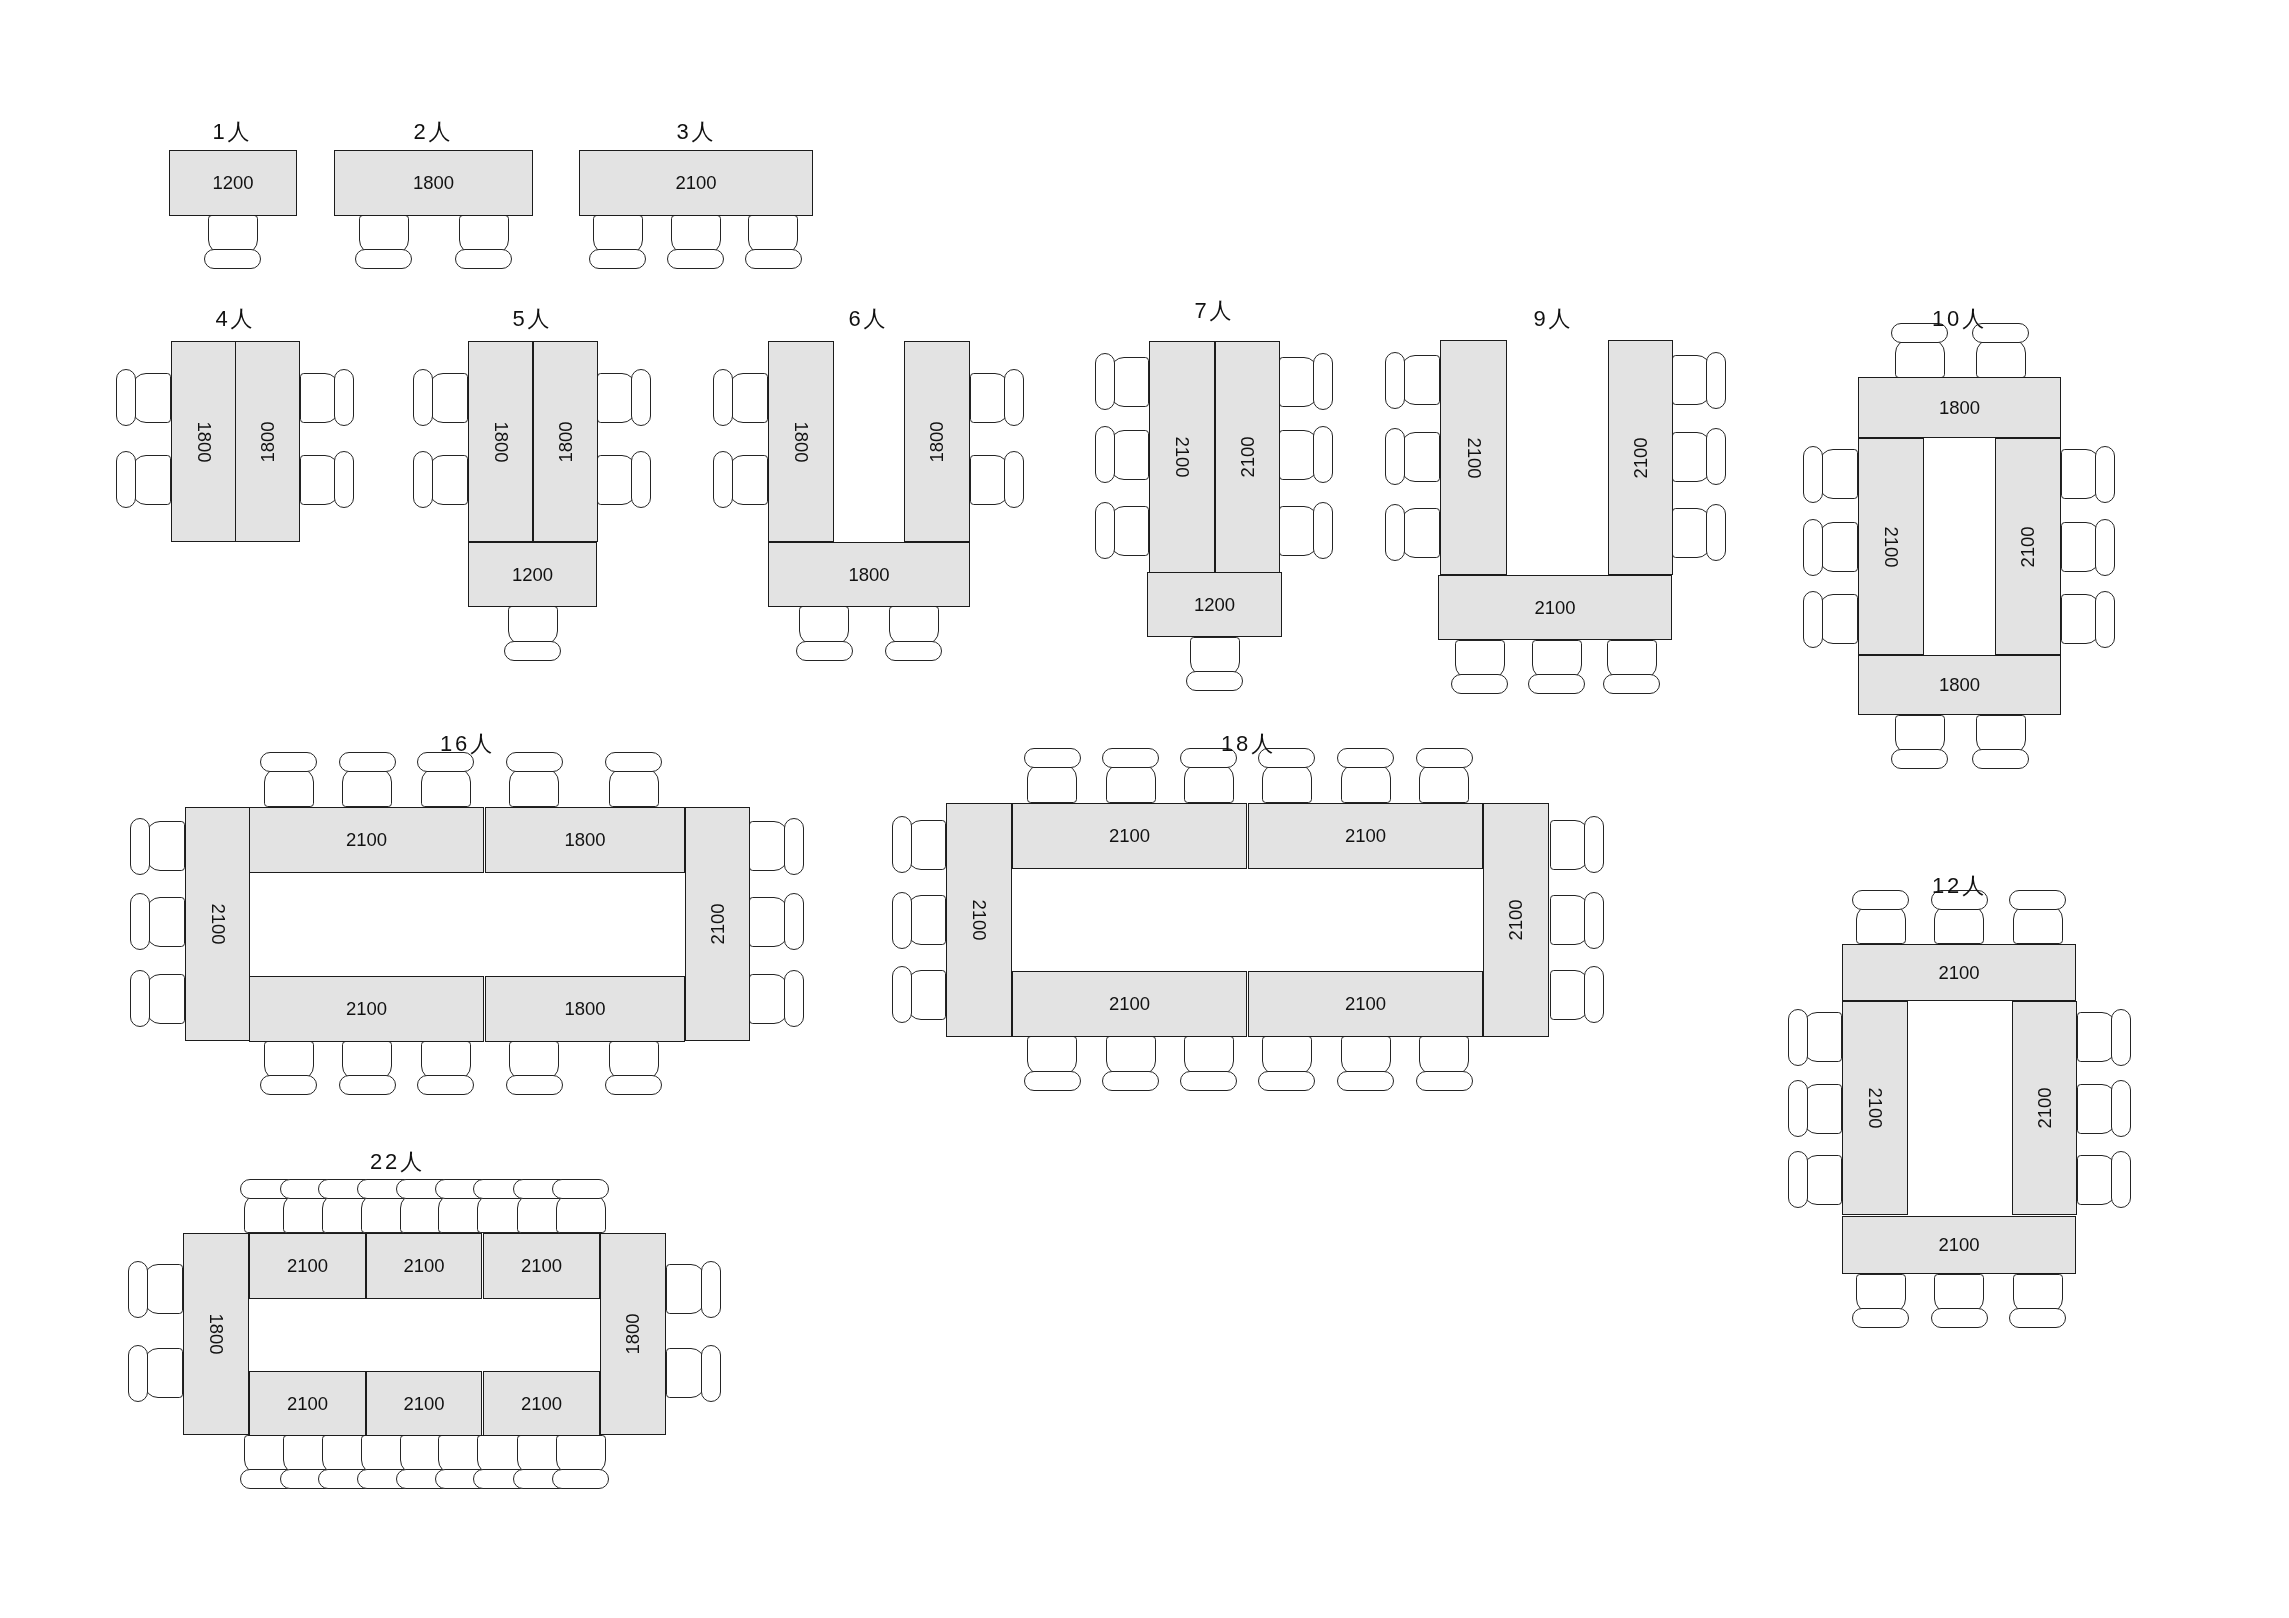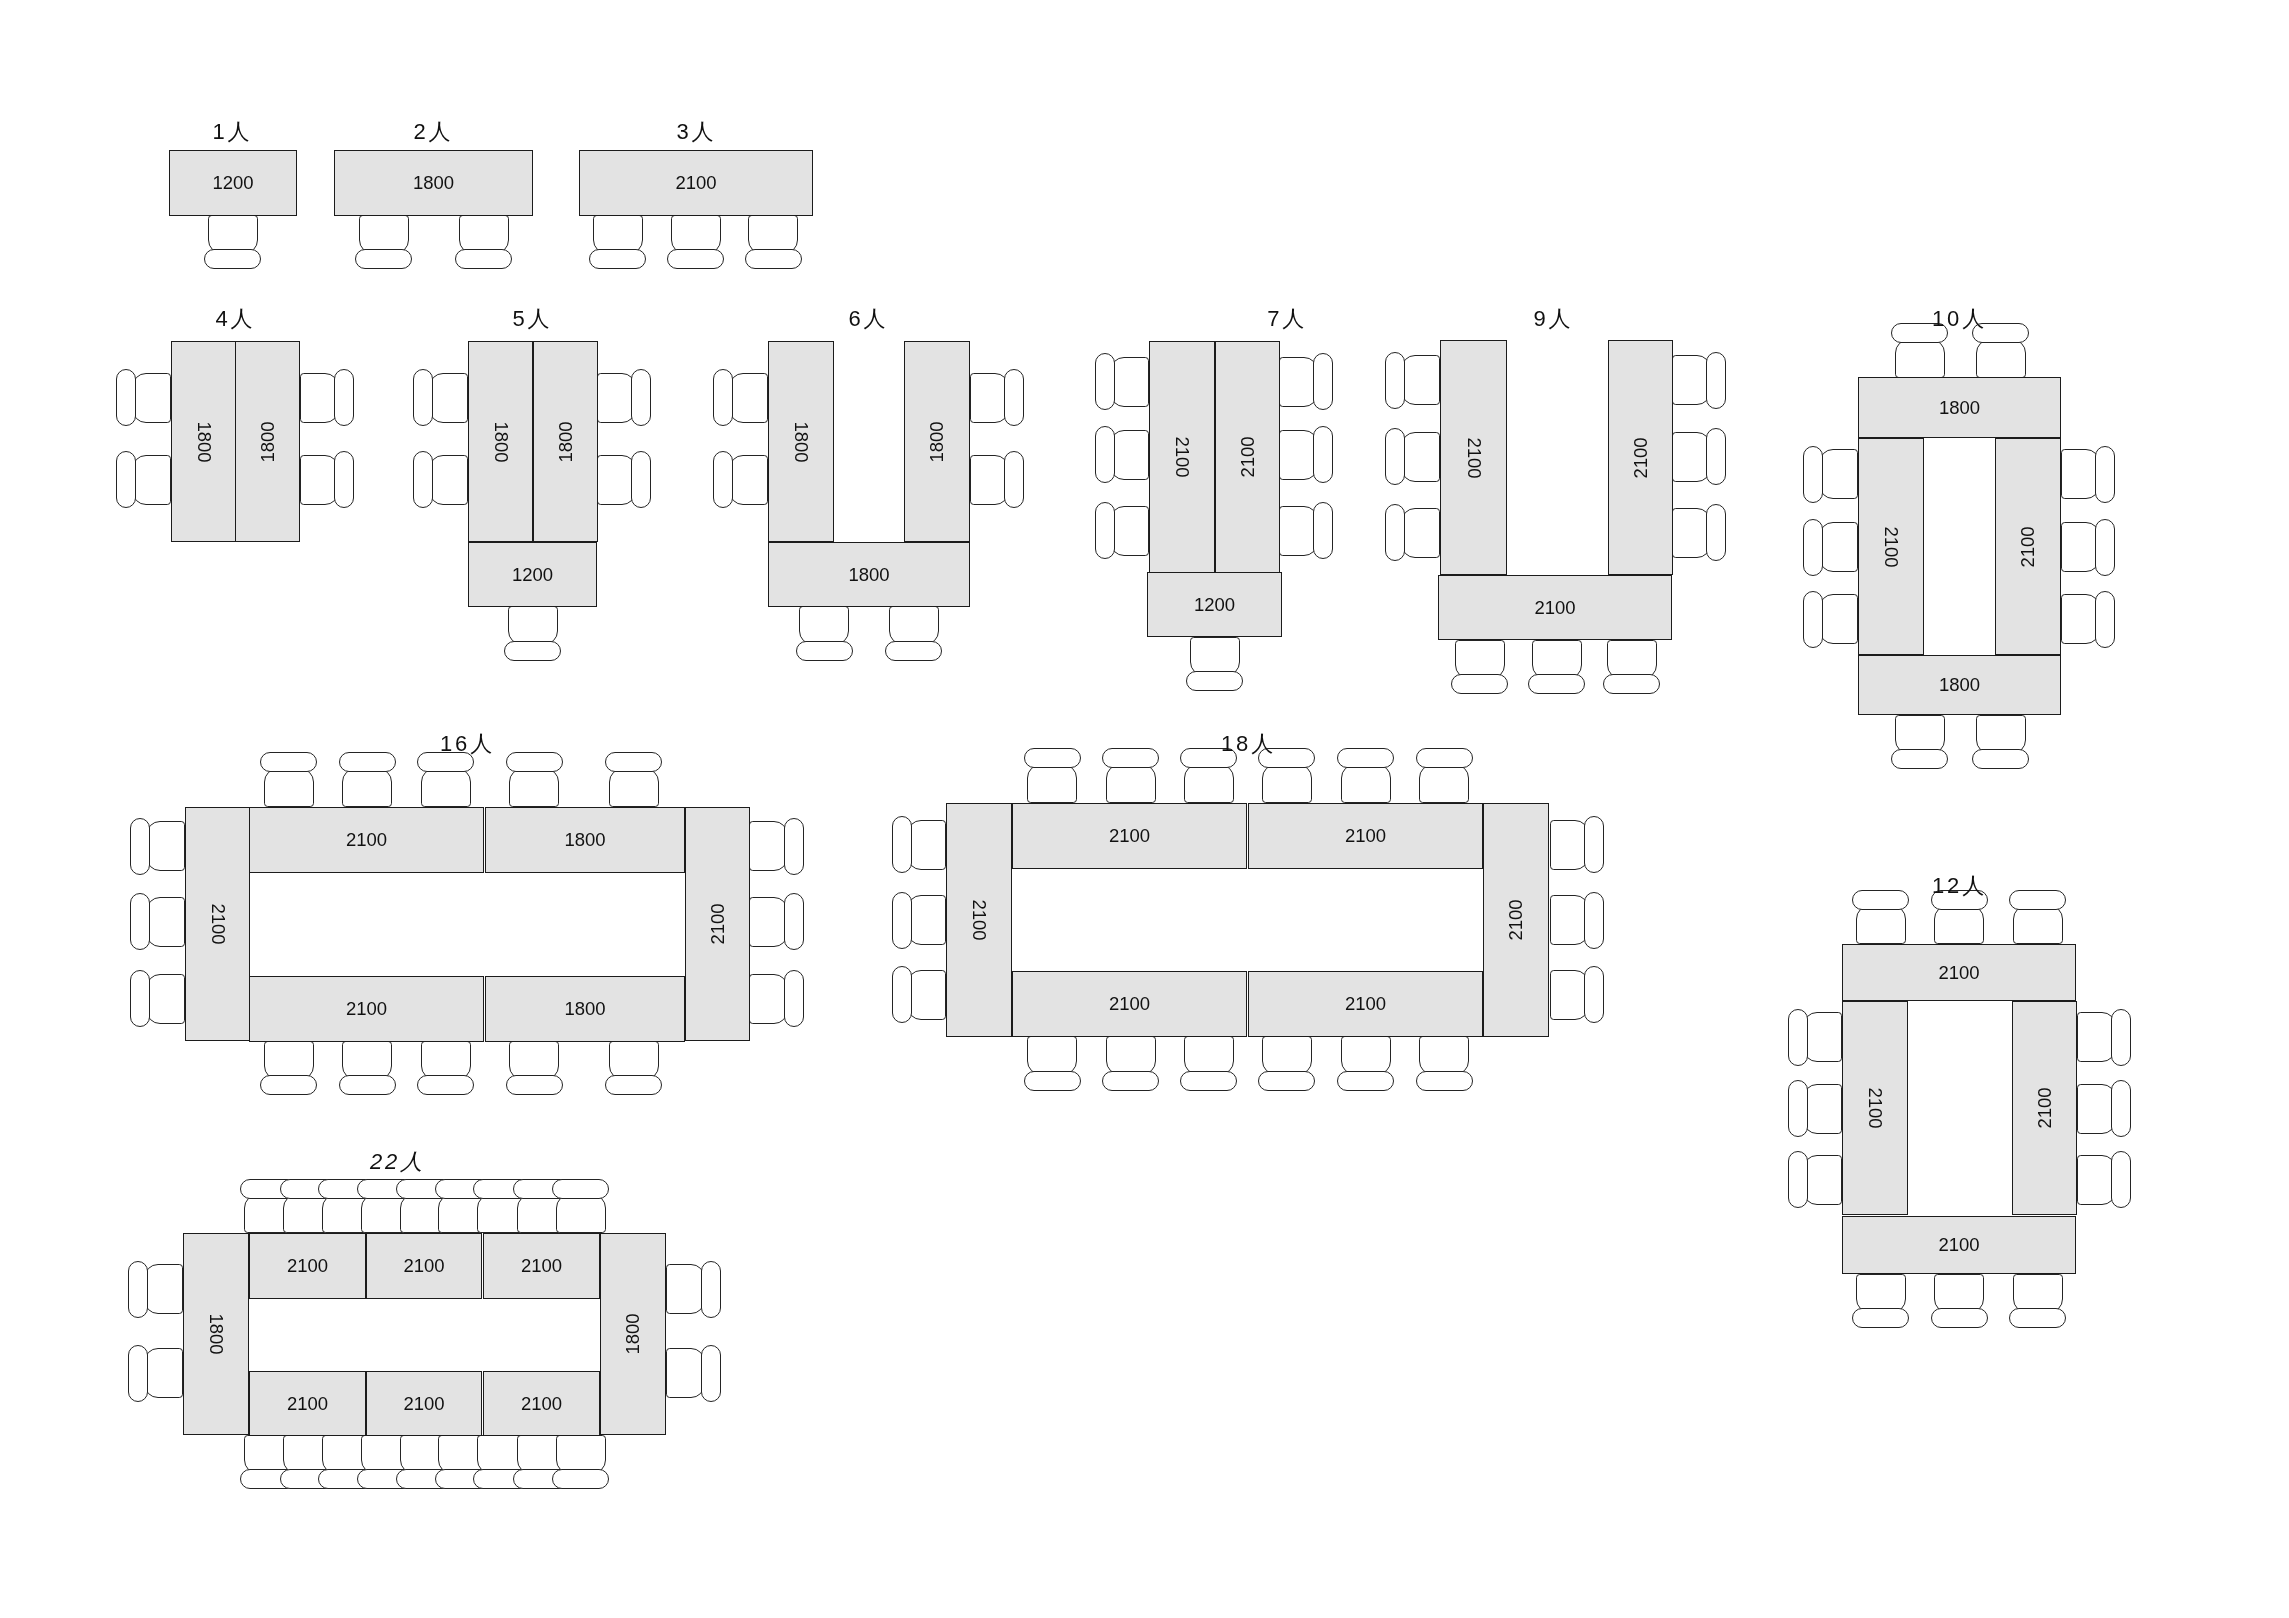--- a/index.html
+++ b/index.html
@@ -156,21 +156,21 @@
       <div class="chair">
         <div class="seat down" style="left: 799px; top: 606px; width: 50px; height: 39px;"></div>
         <div class="back h" style="left: 796px; top: 641px; width: 57px; height: 20px;"></div>
       </div>
       <div class="chair">
         <div class="seat down" style="left: 889px; top: 606px; width: 50px; height: 39px;"></div>
         <div class="back h" style="left: 885px; top: 641px; width: 57px; height: 20px;"></div>
       </div>
     </div>
     <div class="group">
-      <div class="group-title" style="left: 1122px; top: 304px; text-align: right;">7人</div>
+      <div class="group-title" style="left: 1122px; top: 296px;">7人</div>
       <div class="tbl" style="left: 1149px; top: 341px; width: 66px; height: 232px; background: rgb(227, 227, 227); border-color: rgb(28, 28, 28);">
         <span class="tbl-label rot90" style="color: rgb(17, 17, 17);">2100</span>
       </div>
       <div class="tbl" style="left: 1215px; top: 341px; width: 65px; height: 232px; background: rgb(227, 227, 227); border-color: rgb(28, 28, 28);">
         <span class="tbl-label rotm90" style="color: rgb(17, 17, 17);">2100</span>
       </div>
       <div class="tbl" style="left: 1147px; top: 572px; width: 135px; height: 65px; background: rgb(227, 227, 227); border-color: rgb(28, 28, 28);">
         <span class="tbl-label" style="color: rgb(17, 17, 17);">1200</span>
       </div>
       <div class="chair">
@@ -540,21 +540,21 @@
       <div class="chair">
         <div class="seat down" style="left: 1934px; top: 1274px; width: 50px; height: 39px;"></div>
         <div class="back h" style="left: 1931px; top: 1308px; width: 57px; height: 20px;"></div>
       </div>
       <div class="chair">
         <div class="seat down" style="left: 2013px; top: 1274px; width: 50px; height: 39px;"></div>
         <div class="back h" style="left: 2009px; top: 1308px; width: 57px; height: 20px;"></div>
       </div>
     </div>
     <div class="group">
-      <div class="group-title" style="left: 305px; top: 1147px; font-style: italic;">22人</div>
+      <div class="group-title" style="left: 305px; top: 1147px;">22人</div>
       <div class="tbl" style="left: 183px; top: 1233px; width: 66px; height: 202px; background: rgb(227, 227, 227); border-color: rgb(28, 28, 28);">
         <span class="tbl-label rot90" style="color: rgb(17, 17, 17);">1800</span>
       </div>
       <div class="tbl" style="left: 600px; top: 1233px; width: 66px; height: 202px; background: rgb(227, 227, 227); border-color: rgb(28, 28, 28);">
         <span class="tbl-label rotm90" style="color: rgb(17, 17, 17);">1800</span>
       </div>
       <div class="tbl" style="left: 249px; top: 1233px; width: 117px; height: 66px; background: rgb(227, 227, 227); border-color: rgb(28, 28, 28);">
         <span class="tbl-label" style="color: rgb(17, 17, 17);">2100</span>
       </div>
       <div class="tbl" style="left: 366px; top: 1233px; width: 116px; height: 66px; background: rgb(227, 227, 227); border-color: rgb(28, 28, 28);">

